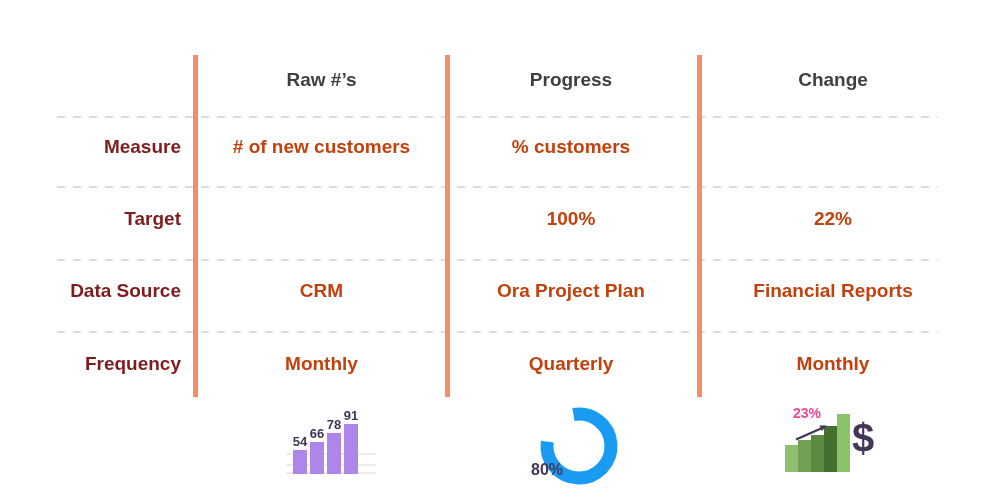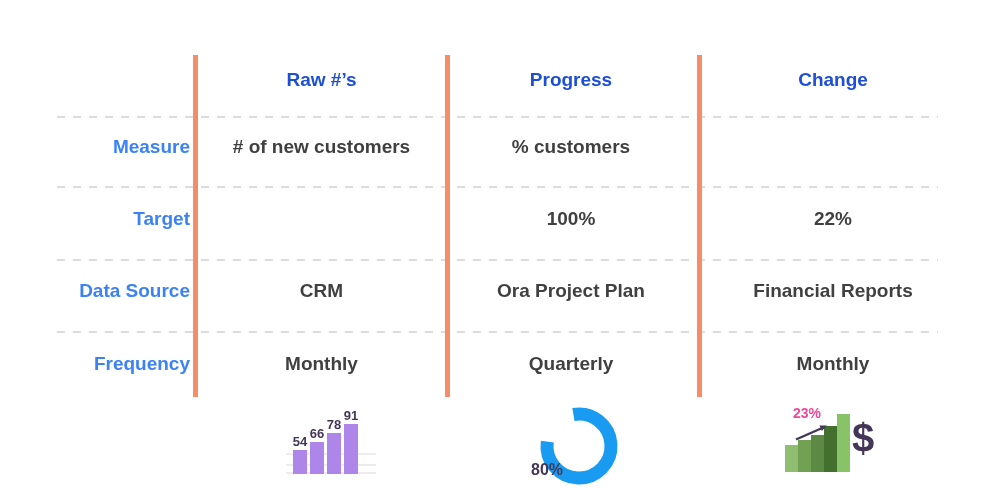--- a/index.html
+++ b/index.html
@@ -6,23 +6,23 @@
   .canvas{
     position:relative;width:997px;height:499px;background:#ffffff;overflow:hidden;
     font-family:"Liberation Sans","DejaVu Sans",sans-serif;
   }
   .vline{position:absolute;top:55px;width:5px;height:342px;background:#F68D66;z-index:3;}
   .hdash{
     position:absolute;left:57px;width:881px;height:2px;z-index:1;
     background:repeating-linear-gradient(90deg,#dcdcdc 0,#dcdcdc 8px,transparent 8px,transparent 16px);
   }
   .cell{position:absolute;height:28px;line-height:28px;font-size:19px;font-weight:700;text-align:center;white-space:nowrap;z-index:2;}
-  .headtxt{color:#1d4ed8;}
-  .bluetxt{color:#404040;}
-  .labelcol{left:0;width:181px;text-align:right;color:#3b82f6;margin-left:9px;}
+  .headtxt{color:#404040;}
+  .bluetxt{color:#c2410c;}
+  .labelcol{left:0;width:181px;text-align:right;color:#7f1d1d;}
   .col1{left:198px;width:247px;}
   .col2{left:447px;width:248px;}
   .col3{left:702px;width:262px;}
   .r0{top:66px;} .r1{top:133px;} .r2{top:205px;} .r3{top:277px;} .r4{top:350px;}
 
   .minichart{position:absolute;z-index:2;}
   #chart-raw{left:288px;top:403px;width:84px;height:71px;}
   #chart-change{left:783px;top:410px;width:72px;height:62px;}
   .bar{position:absolute;bottom:0;}
   .bar-label{position:absolute;font-size:13px;font-weight:700;color:#443657;width:22px;text-align:center;line-height:13px;}

